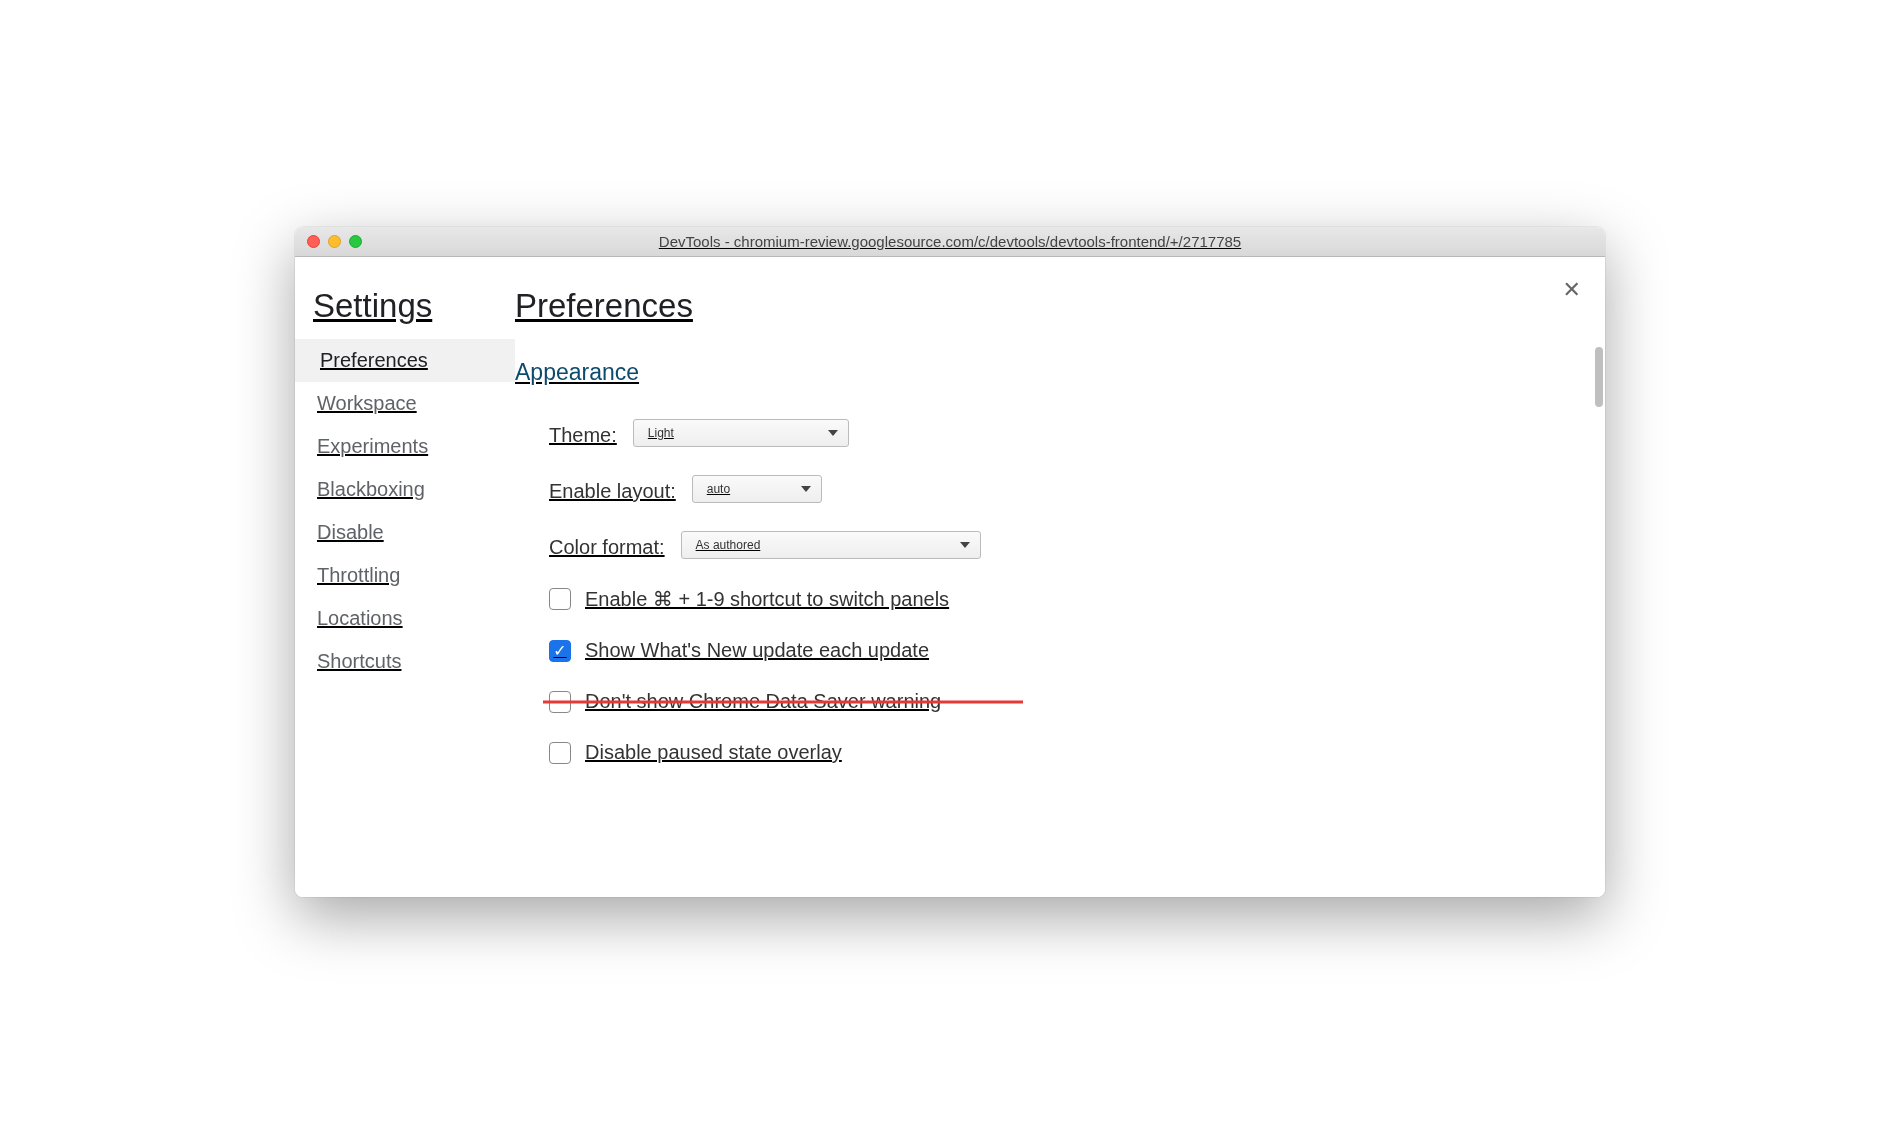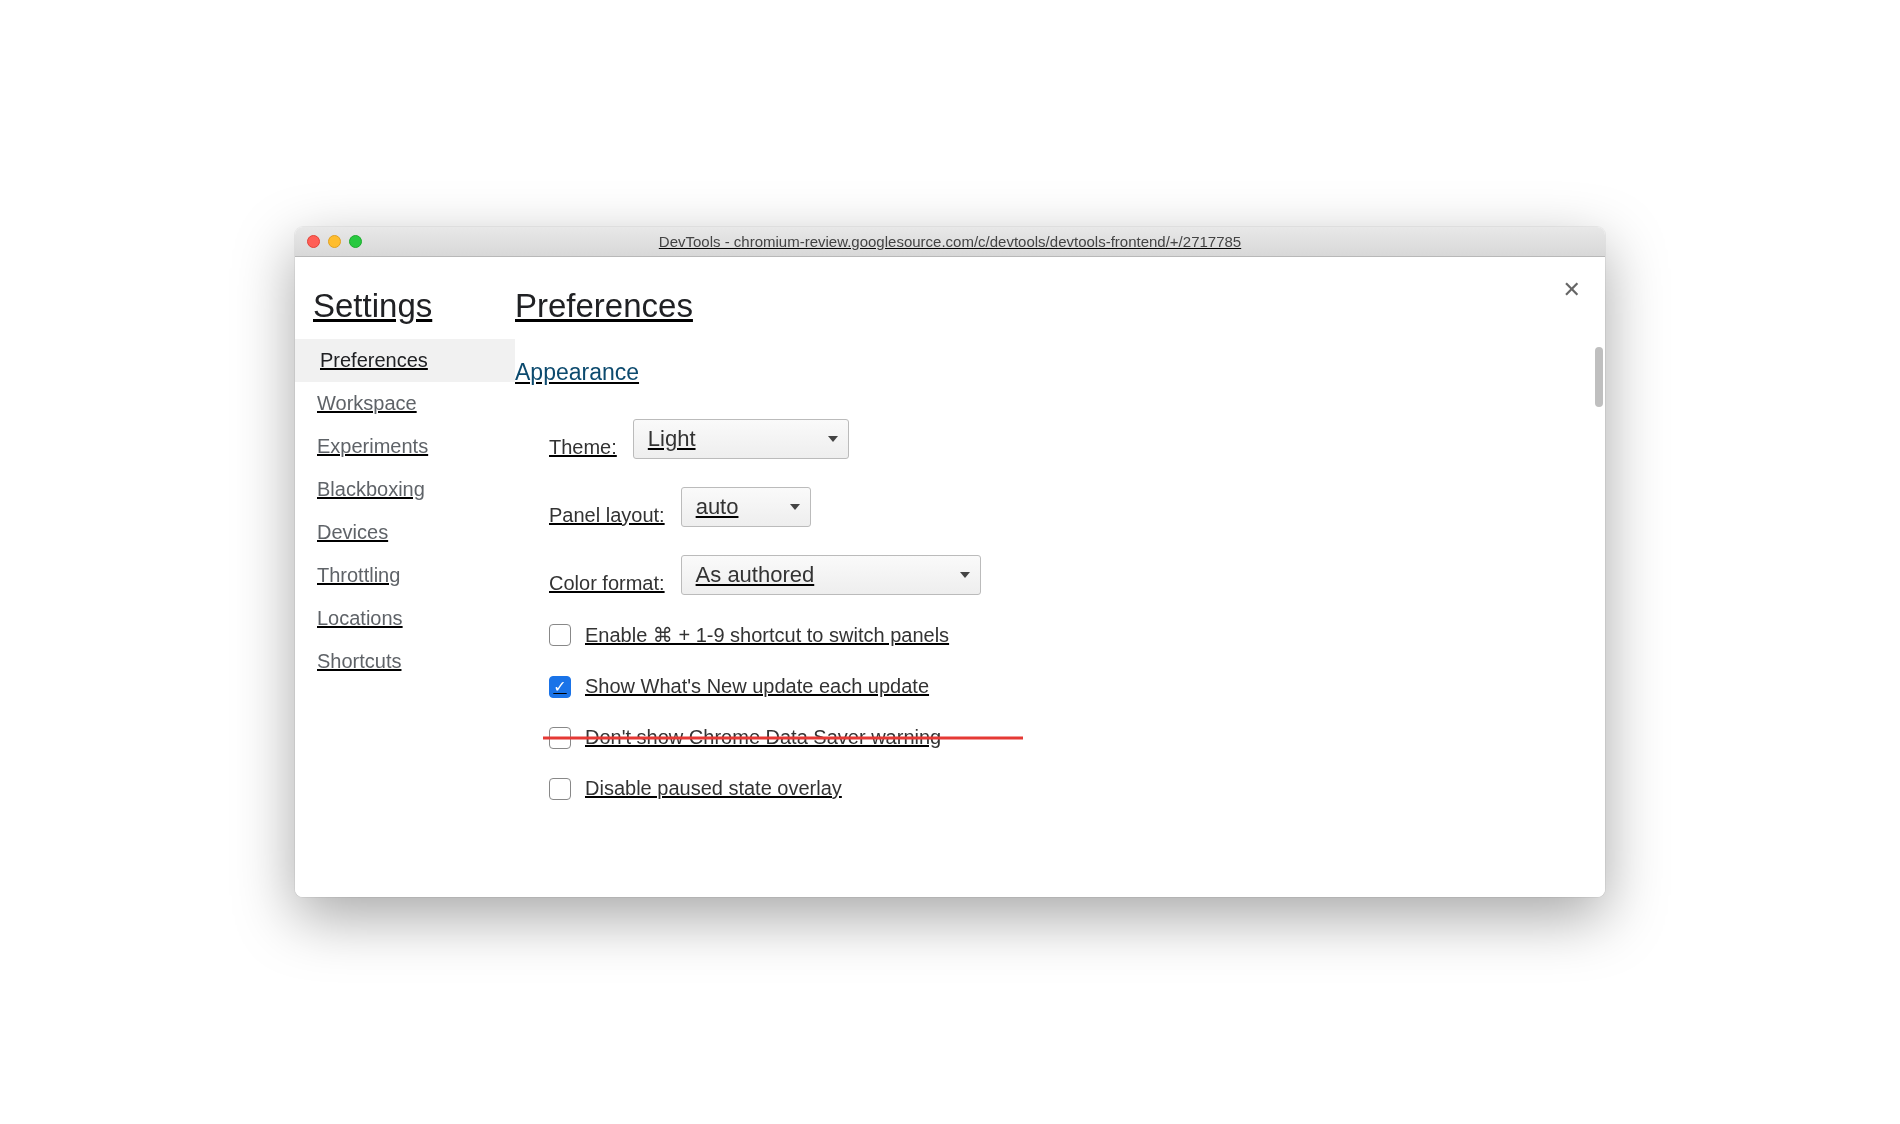--- a/index.html
+++ b/index.html
@@ -143,21 +143,21 @@
     }
     
     .select {
       display: inline-flex;
       align-items: center;
       justify-content: space-between;
       border: 1px solid #bbb;
       background: linear-gradient(#fafafa, #eee);
       border-radius: 3px;
       padding: 6px 10px 6px 14px;
-      font-size: 22px;
+      font-size: 12px;
       color: #333;
       cursor: pointer;
     }
     
     .select-caret {
       margin-left: 24px;
       width: 0;
       height: 0;
       border-left: 5px solid transparent;
       border-right: 5px solid transparent;
@@ -247,21 +247,21 @@
       <div class="sidebar-item">
         <span>Workspace</span>
       </div>
       <div class="sidebar-item">
         <span>Experiments</span>
       </div>
       <div class="sidebar-item">
         <span>Blackboxing</span>
       </div>
       <div class="sidebar-item">
-        <span>Devices</span>
+        <span>Disable</span>
       </div>
       <div class="sidebar-item">
         <span>Throttling</span>
       </div>
       <div class="sidebar-item">
         <span>Locations</span>
       </div>
       <div class="sidebar-item">
         <span>Shortcuts</span>
       </div>
@@ -276,21 +276,21 @@
 
         <div class="row">
           <span class="row-label">Theme:</span>
           <div class="select sm">
             <span>Light</span>
             <span class="select-caret"></span>
           </div>
         </div>
 
         <div class="row">
-          <span class="row-label">Panel layout:</span>
+          <span class="row-label">Enable layout:</span>
           <div class="select md">
             <span>auto</span>
             <span class="select-caret"></span>
           </div>
         </div>
 
         <div class="row">
           <span class="row-label">Color format:</span>
           <div class="select lg">
             <span>As authored</span>

